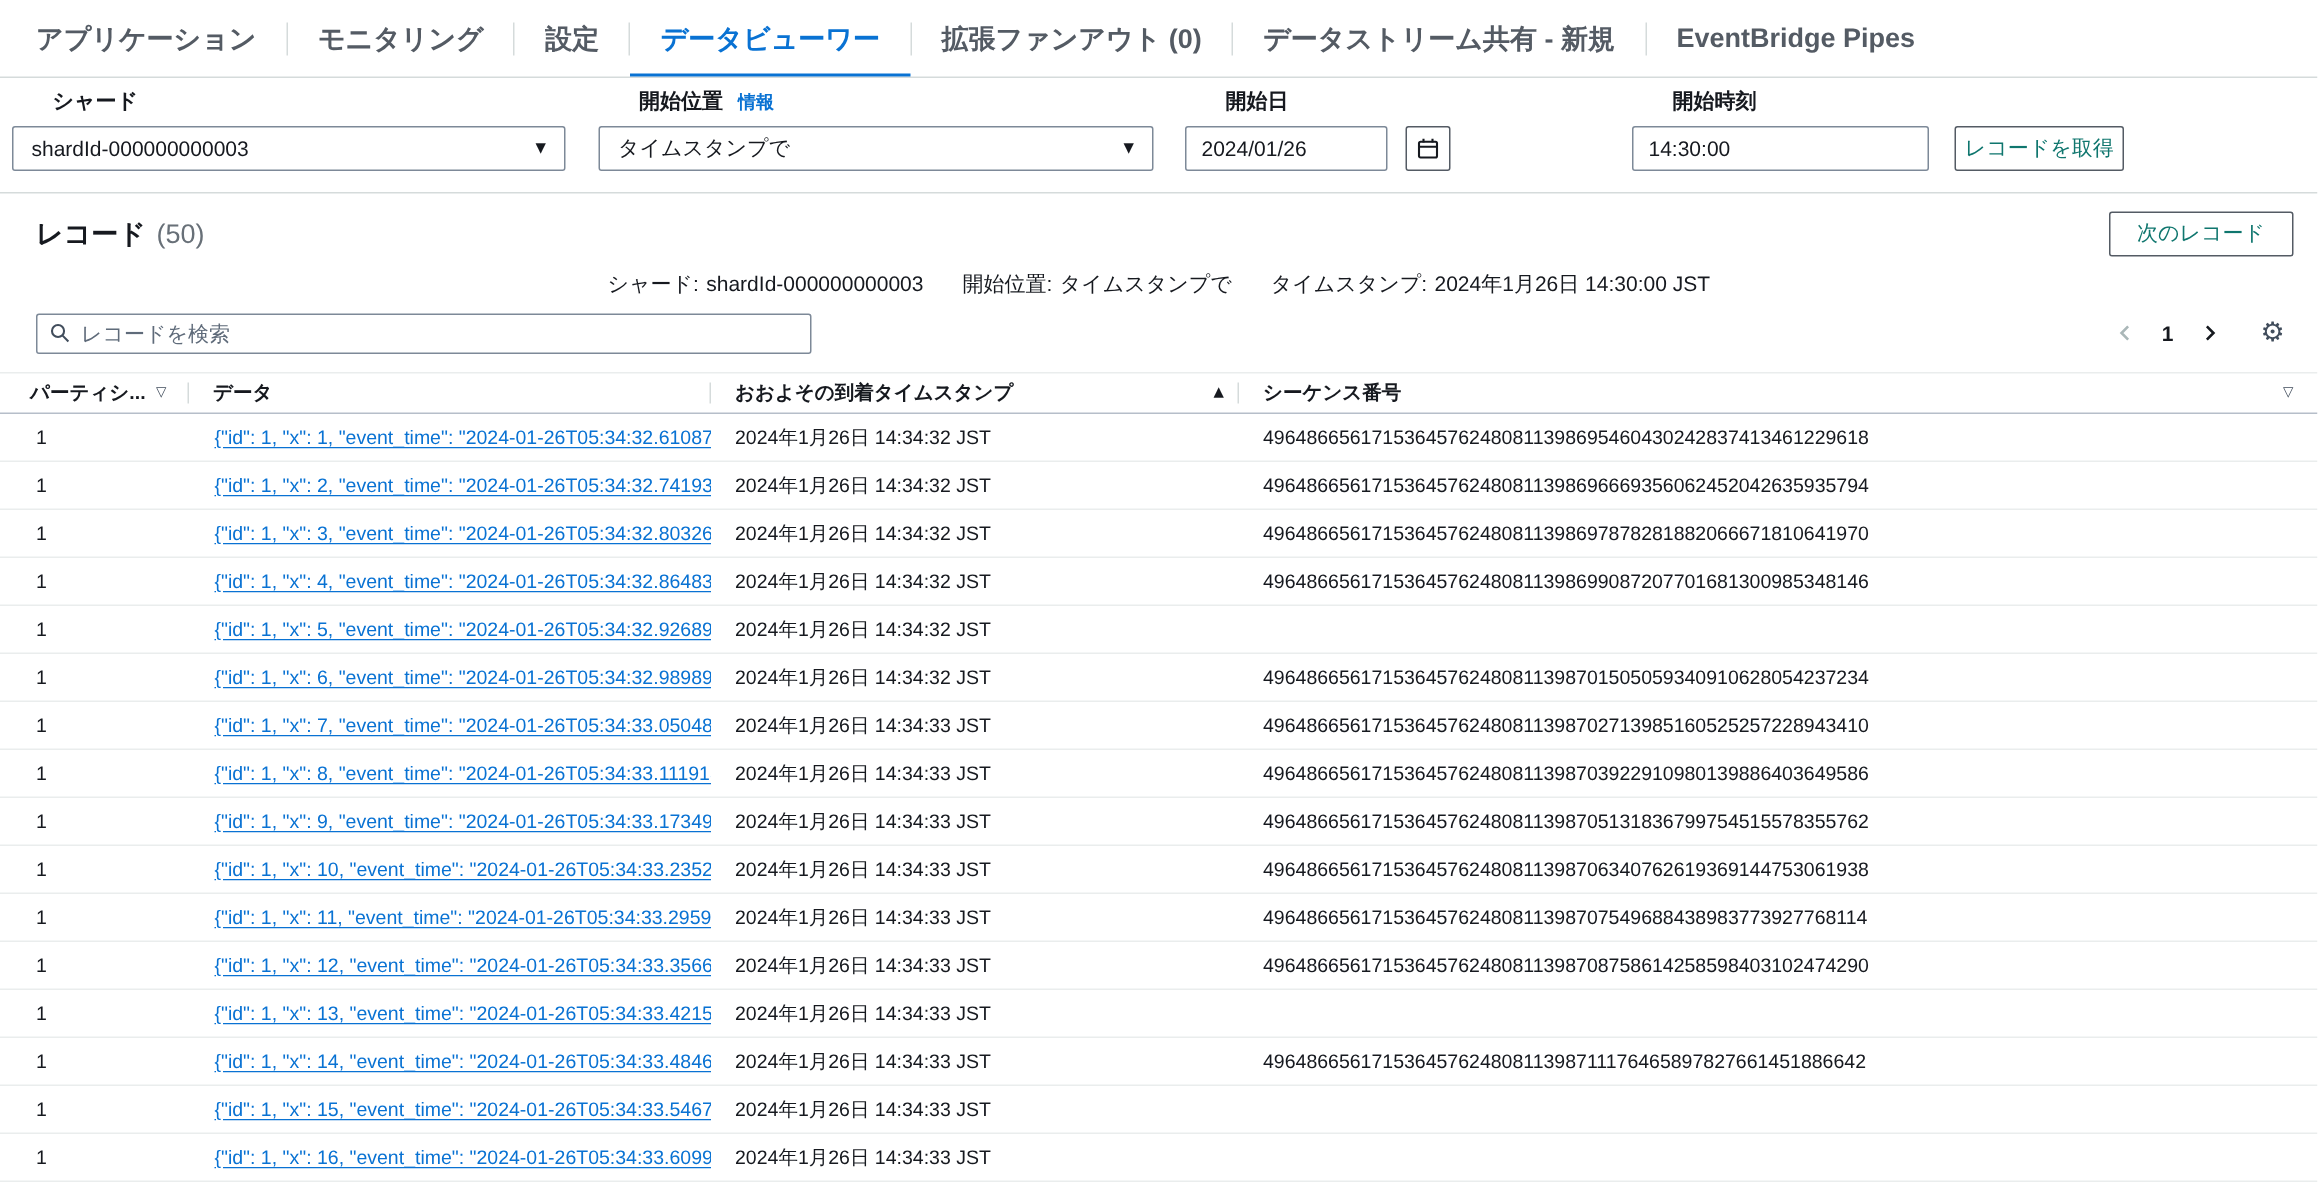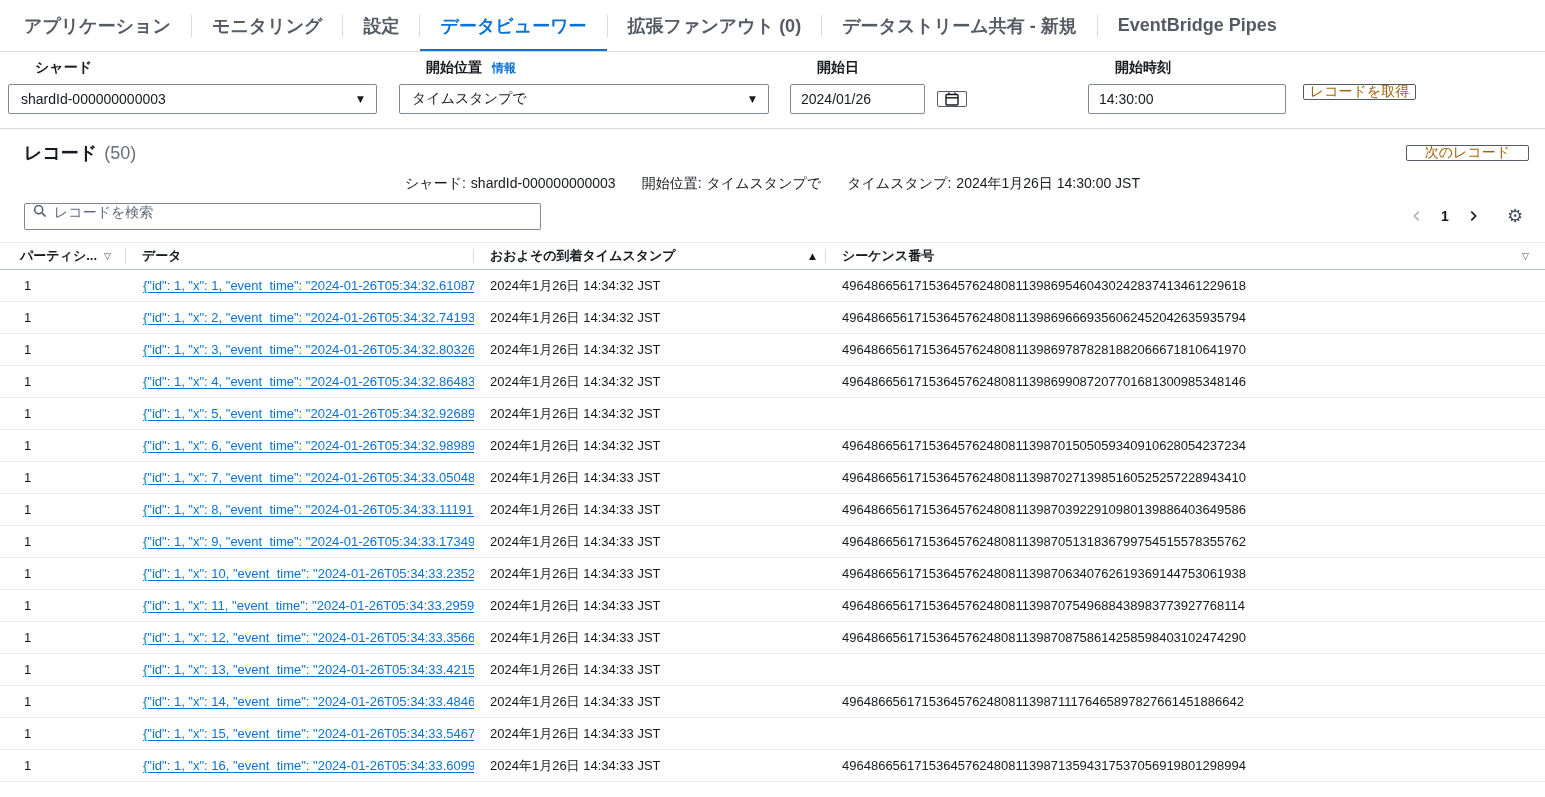--- a/index.html
+++ b/index.html
@@ -33,22 +33,22 @@
   .info-link { font-size:12px; font-weight:700; color:#0972d3; cursor:pointer; }
   .select, .text-input {
     margin-top:6px; height:30px; border:1px solid #7d8998; border-radius:2px;
     background:#fff; display:flex; align-items:center; padding:0 12px;
     font-size:14px; color:#16191f; justify-content:space-between; cursor:pointer; white-space:nowrap;
   }
   .text-input { cursor:text; }
   input.text-input { width:100%; outline:none; display:block; padding:0 10px; }
   .caret { font-size:9px; color:#16191f; margin-left:8px; }
   .btn {
-    height:16px; border:1px solid #545b64; border-radius:2px; background:#fff;
-    color:#a16207; font-size:14px; display:inline-flex; align-items:center;
+    height:30px; border:1px solid #545b64; border-radius:2px; background:#fff;
+    color:#0f766e; font-size:14px; display:inline-flex; align-items:center;
     justify-content:center; padding:0 18px; cursor:pointer; white-space:nowrap;
   }
   .icon-btn { width:30px; padding:0; }
 
   .f-shard { left:8px; width:369px; }
   .f-pos { left:399px; width:370px; }
   .f-date { left:790px; width:180px; }
   .f-date .date-wrap { display:flex; align-items:center; }
   .f-date .text-input { width:135px; }
   .f-date .icon-btn { margin-top:6px; margin-left:12px; }
@@ -60,21 +60,21 @@
   .panel-header { display:flex; justify-content:space-between; align-items:center; padding:12px 16px 0 24px; }
   .panel-title-wrap { display:flex; align-items:baseline; gap:7px; }
   .panel-title { font-size:18px; font-weight:700; color:#16191f; }
   .panel-count { font-size:18px; color:#687078; }
   .meta-line { padding:10px 24px 0; font-size:14px; color:#16191f; display:flex; gap:26px; white-space:nowrap;justify-content:center; }
   .meta-item { display:flex; gap:5px; }
 
   .toolbar { display:flex; justify-content:space-between; align-items:center; padding:9px 16px 12px 24px; }
   .search-box {
     width:517px; height:27px; border:1px solid #7d8998; border-radius:2px;
-    display:flex; align-items:flex-start; padding:0 8px; gap:7px; background:#fff;
+    display:flex; align-items:center; padding:0 8px; gap:7px; background:#fff;
   }
   .search-box input { border:none; outline:none; flex:1; font-size:14px; color:#16191f; font-family:inherit; }
   .search-box input::placeholder { color:#5f6b7a; opacity:1; }
   .pager { display:flex; align-items:center; gap:4px; }
   .pager-btn { width:24px; height:24px; display:flex; align-items:center; justify-content:center; cursor:pointer; }
   .page-num { width:24px; height:24px; display:flex; align-items:center; justify-content:center; font-weight:700; color:#16191f; cursor:pointer; }
   .gear-btn { margin-left:12px; width:28px; height:28px; display:flex; align-items:center; justify-content:center; cursor:pointer; color:#414d5c; font-size:18px; }
 
   
   .grid-cols { display:grid; grid-template-columns:126px 348px 352px 1fr; }
@@ -367,17 +367,16 @@
       </div>
       <div class="td">2024年1月26日 14:34:33 JST</div>
     </div>
 
     <div class="grid-cols tr">
       <div class="td td-pk">1</div>
       <div class="td td-data">
         <a class="data-link" href="#">{"id": 1, "x": 16, "event_time": "2024-01-26T05:34:33.609903"}</a>
       </div>
       <div class="td">2024年1月26日 14:34:33 JST</div>
-      <div class="td">49648665617153645762480811398713594317537056919801298994</div>
     </div>
   </div>
 
 </div>
 
 </body></html>

